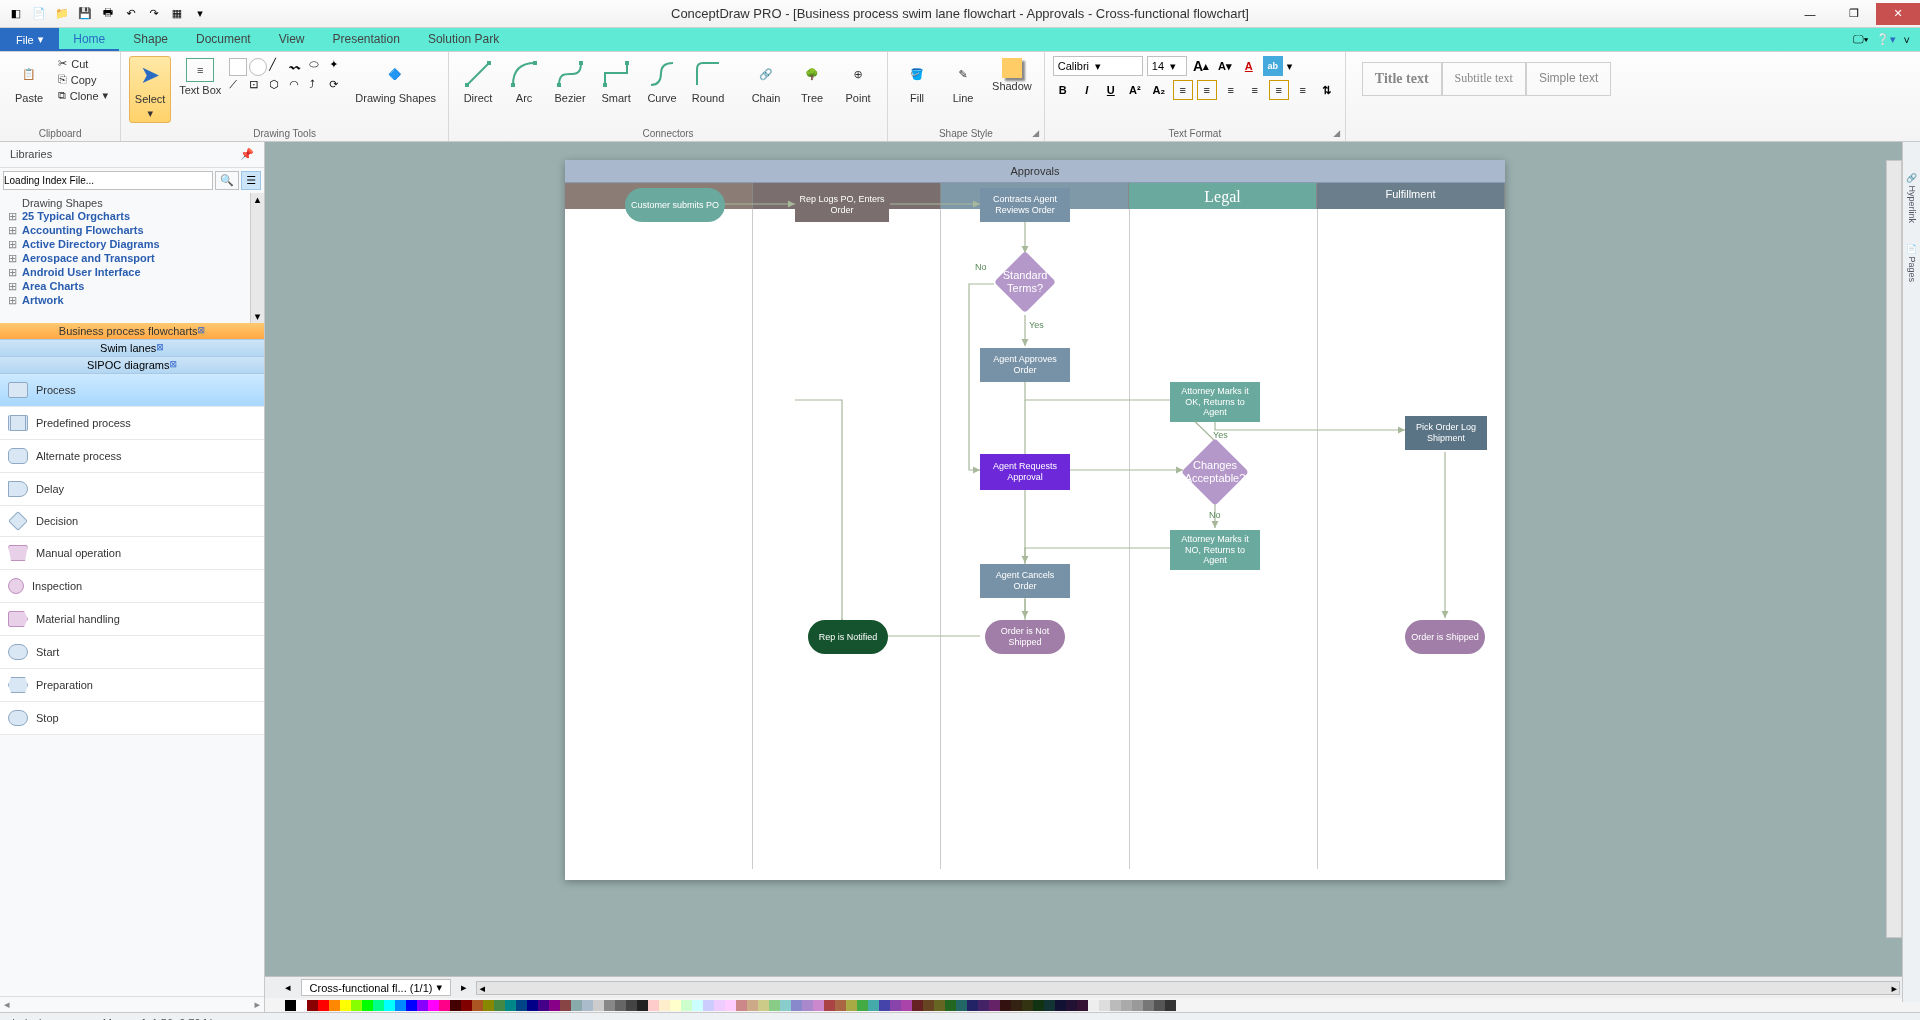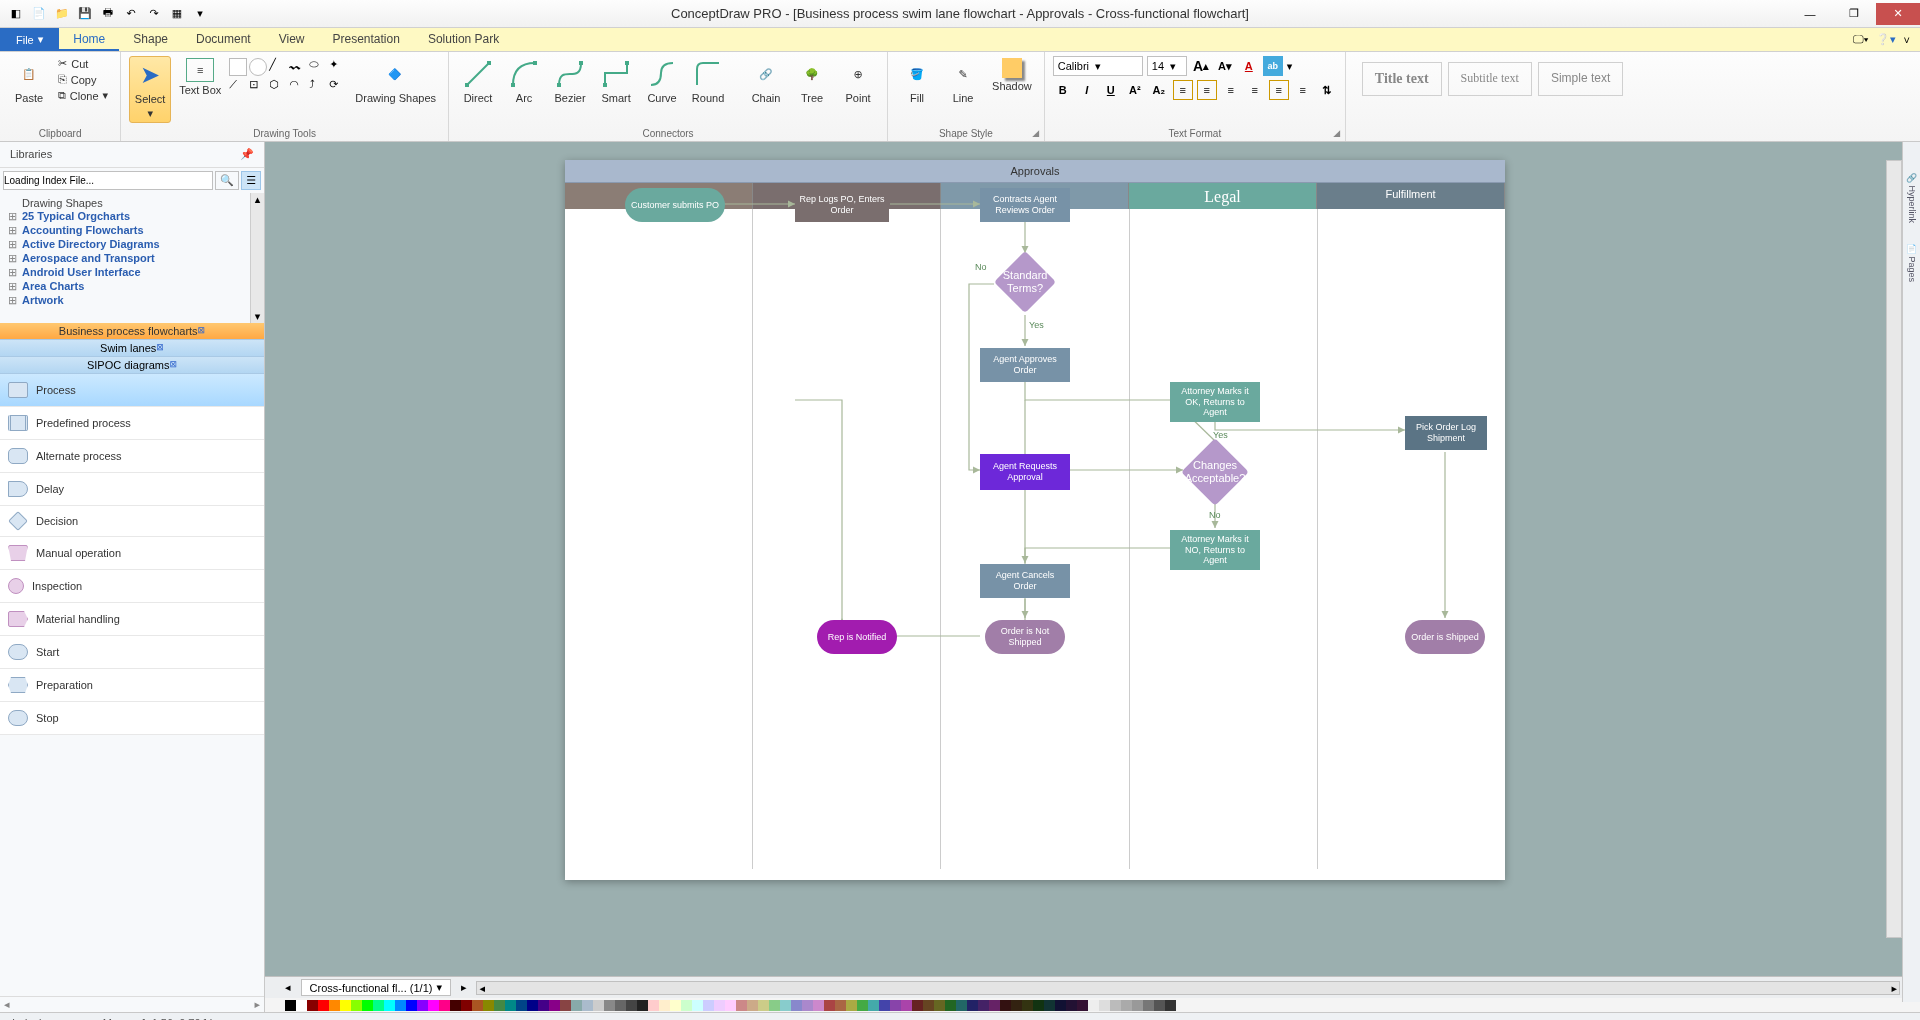--- a/index.html
+++ b/index.html
@@ -4,40 +4,40 @@
 <style>
 *{margin:0;padding:0;box-sizing:border-box;font-family:"Segoe UI",Tahoma,sans-serif;font-size:11px}
 body{background:#fff;overflow:hidden;width:1920px;height:1020px;position:relative}
 .titlebar{height:28px;background:linear-gradient(#fdfdfd,#f1f1f1);display:flex;align-items:center;border-bottom:1px solid #d0d0d0;position:relative}
 .qat{display:flex;padding-left:6px;gap:3px;align-items:center}
 .qat-btn{width:20px;height:20px;display:flex;align-items:center;justify-content:center}
 .title-text{position:absolute;left:50%;transform:translateX(-50%);font-size:13px;color:#333}
 .winbtns{margin-left:auto;display:flex}
 .winbtn{width:44px;height:22px;display:flex;align-items:center;justify-content:center;font-size:11px}
 .winbtn.close{background:#c8504f;color:#fff}
-.ribbon-tabs{height:24px;background:#fef9c3;display:flex;border-bottom:1px solid #d0d0d0}
+.ribbon-tabs{height:24px;background:#5eead4;display:flex;border-bottom:1px solid #d0d0d0}
 .file-tab{background:#2a6cc4;color:#fff;padding:4px 16px;font-size:12px;display:flex;align-items:center;gap:4px}
 .ribbon-tab{padding:4px 14px;font-size:12px;color:#444;cursor:default}
 .ribbon-tab.active{border-bottom:2px solid #2a6cc4;color:#2a6cc4}
 .ribbon-right{margin-left:auto;display:flex;gap:8px;padding:2px 10px;align-items:center}
 .ribbon{height:90px;background:linear-gradient(#fdfdfd,#f4f4f4);display:flex;border-bottom:1px solid #c9c9c9}
 .rgroup{border-right:1px solid #d8d8d8;padding:2px 8px 0;display:flex;flex-direction:column;position:relative}
 .rgroup-label{text-align:center;font-size:10px;color:#666;padding:2px 0;margin-top:auto}
 .rgroup-body{display:flex;gap:4px;flex:1;align-items:flex-start;padding-top:2px}
 .big-btn{display:flex;flex-direction:column;align-items:center;gap:2px;padding:2px 4px;font-size:10px;color:#333;min-width:42px}
 .big-btn .icon-box{width:32px;height:32px;display:flex;align-items:center;justify-content:center}
 .small-btns{display:flex;flex-direction:column;gap:1px}
 .small-btn{display:flex;align-items:center;gap:4px;font-size:10px;color:#333;padding:1px 4px}
 .sel-btn{background:linear-gradient(#ffe8a6,#ffd26b);border:1px solid #e6b456;border-radius:3px}
 .tool-grid{display:grid;grid-template-columns:repeat(6,18px);grid-template-rows:repeat(2,18px);gap:2px}
 .tool-grid div{border:1px solid #bbb;border-radius:2px;background:#fff}
 .font-row{display:flex;gap:4px;align-items:center}
 .font-sel{border:1px solid #c0c0c0;background:#fff;padding:1px 4px;font-size:11px;display:flex;align-items:center;gap:6px;height:20px}
 .fmt-btn{width:20px;height:20px;border:1px solid transparent;display:inline-flex;align-items:center;justify-content:center;font-size:11px;font-weight:bold}
-.text-presets{display:flex;gap:6px;padding:8px}
+.text-presets{display:flex;padding:8px}
 .text-preset{border:1px solid #d0d0d0;padding:8px 12px;font-size:12px;color:#888;font-family:Georgia,serif}
 
 .main{display:flex;height:870px}
 .lib-panel{width:265px;background:#f7f9fb;border-right:1px solid #c8c8c8;display:flex;flex-direction:column}
 .lib-header{padding:6px 10px;font-size:14px;color:#444;display:flex;justify-content:space-between;border-bottom:1px solid #ddd}
 .lib-search{display:flex;padding:3px;gap:2px}
 .lib-search input{flex:1;border:1px solid #c0c0c0;padding:2px 0;font-size:10px}
 .lib-tree{flex:0 0 130px;overflow:auto;padding:4px;position:relative}
 .tree-item{padding:1px 0 1px 18px;color:#2a5db0;font-size:11px;font-weight:bold;position:relative}
 .tree-item:before{content:"⊞";position:absolute;left:4px;color:#888;font-weight:normal}
@@ -473,21 +473,21 @@
           <div class="node process" style="left:605px;top:222px;width:90px;height:40px;background:#6aa99e">Attorney Marks it OK, Returns to Agent</div>
           <div class="node process" style="left:840px;top:256px;width:82px;height:34px;background:#5b7485">Pick Order Log Shipment</div>
           <div class="node process" style="left:415px;top:294px;width:90px;height:36px;background:#6d28d9">Agent Requests Approval</div>
           <div class="node decision" style="left:626px;top:288px;width:48px;height:48px;background:#b598ca">
               <span>Changes Acceptable?</span>
             </div>
           <div class="edge-label" style="left:648px;top:270px">Yes</div>
           <div class="edge-label" style="left:644px;top:350px">No</div>
           <div class="node process" style="left:605px;top:370px;width:90px;height:40px;background:#6aa99e">Attorney Marks it NO, Returns to Agent</div>
           <div class="node process" style="left:415px;top:404px;width:90px;height:34px;background:#7792a7">Agent Cancels Order</div>
-          <div class="node terminator" style="left:252px;top:460px;width:80px;height:34px;background:#a21caf">Rep is Notified</div>
+          <div class="node terminator" style="left:243px;top:460px;width:80px;height:34px;background:#14532d">Rep is Notified</div>
           <div class="node terminator" style="left:420px;top:460px;width:80px;height:34px;background:#a17ea8">Order is Not Shipped</div>
           <div class="node terminator" style="left:840px;top:460px;width:80px;height:34px;background:#a17ea8">Order is Shipped</div>
         </div>
       </div>
     </div>
 
     <div class="doc-tabs">
       <span>◂</span>
       <div class="doc-tab">
           <span>Cross-functional fl...  (1/1)</span>

